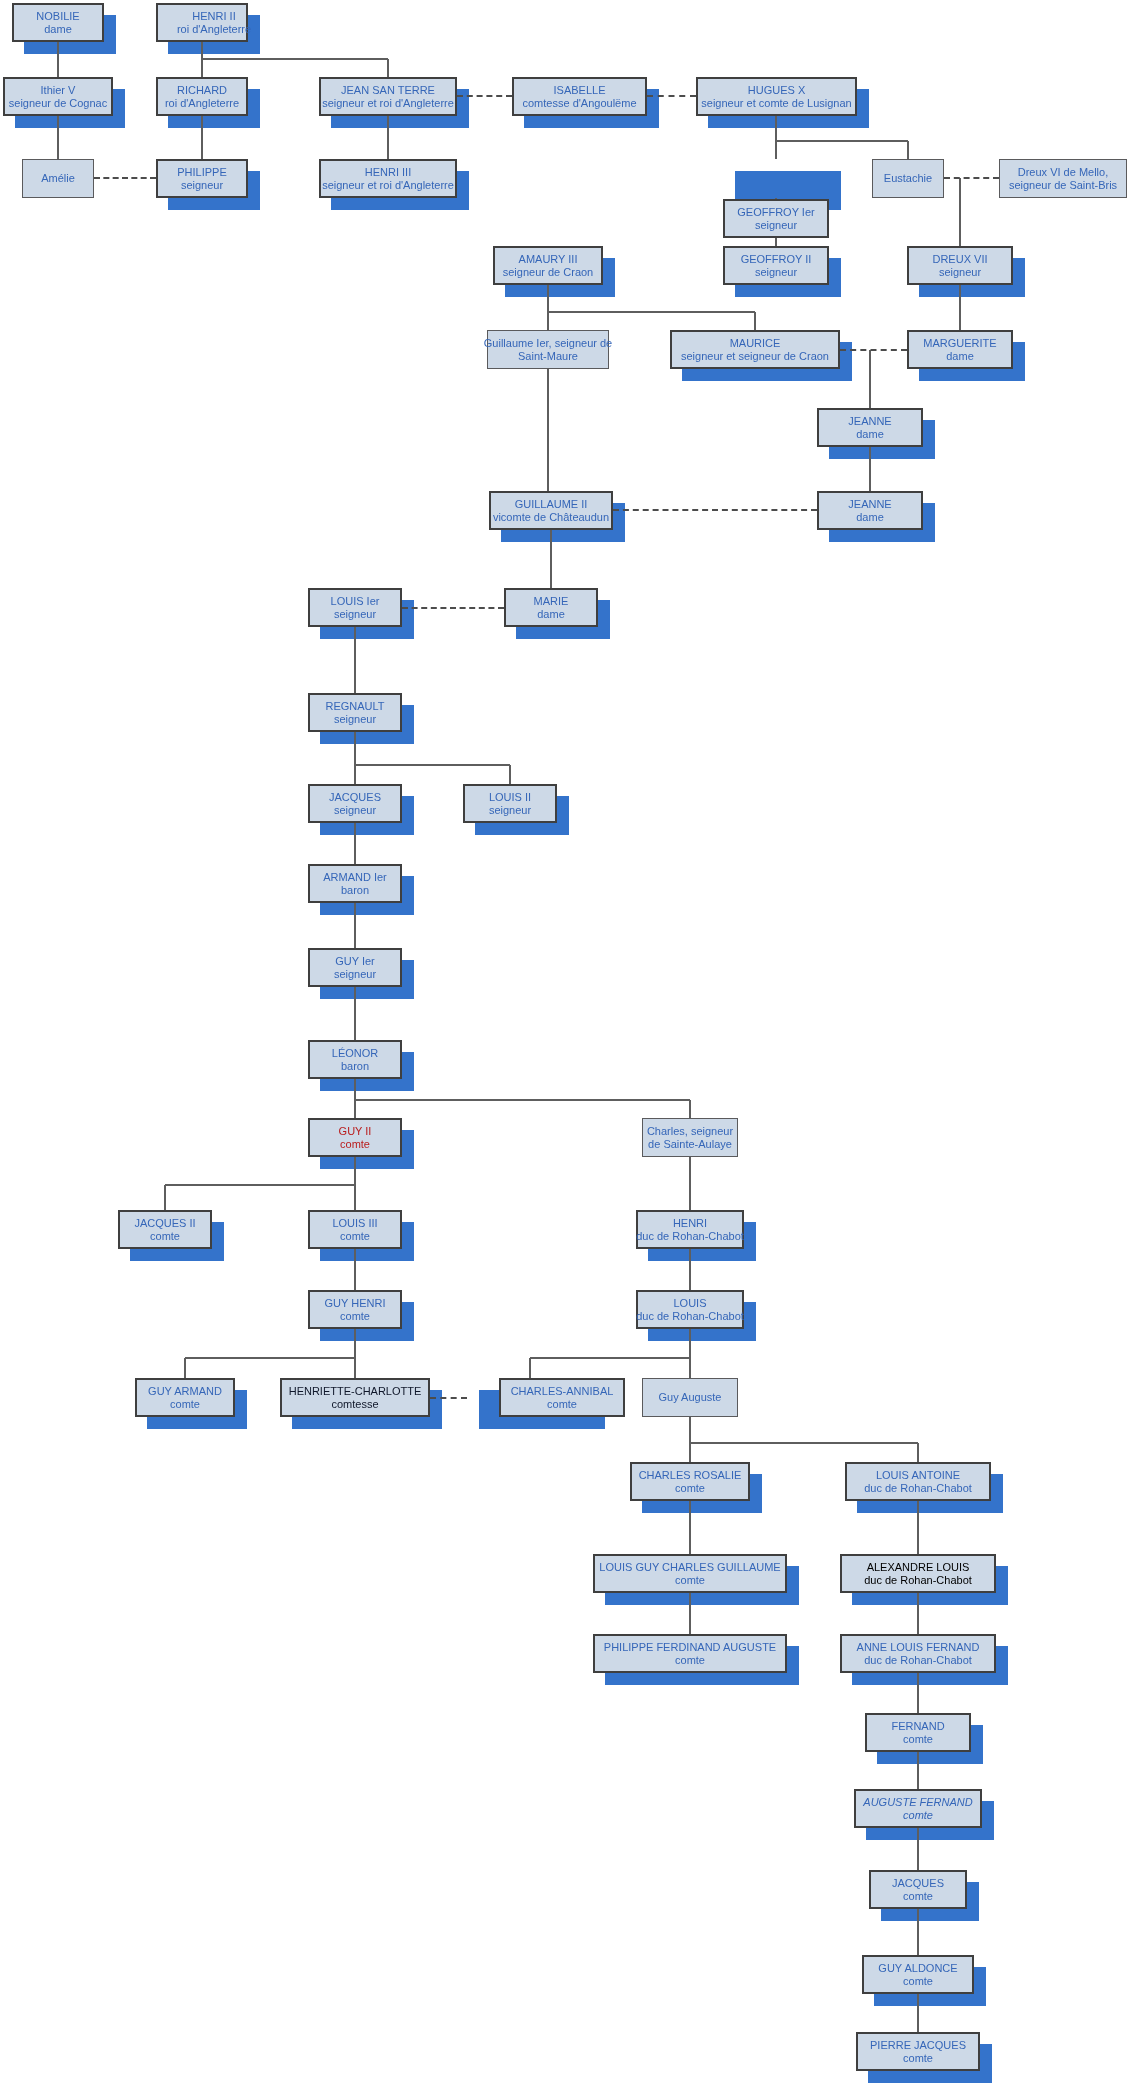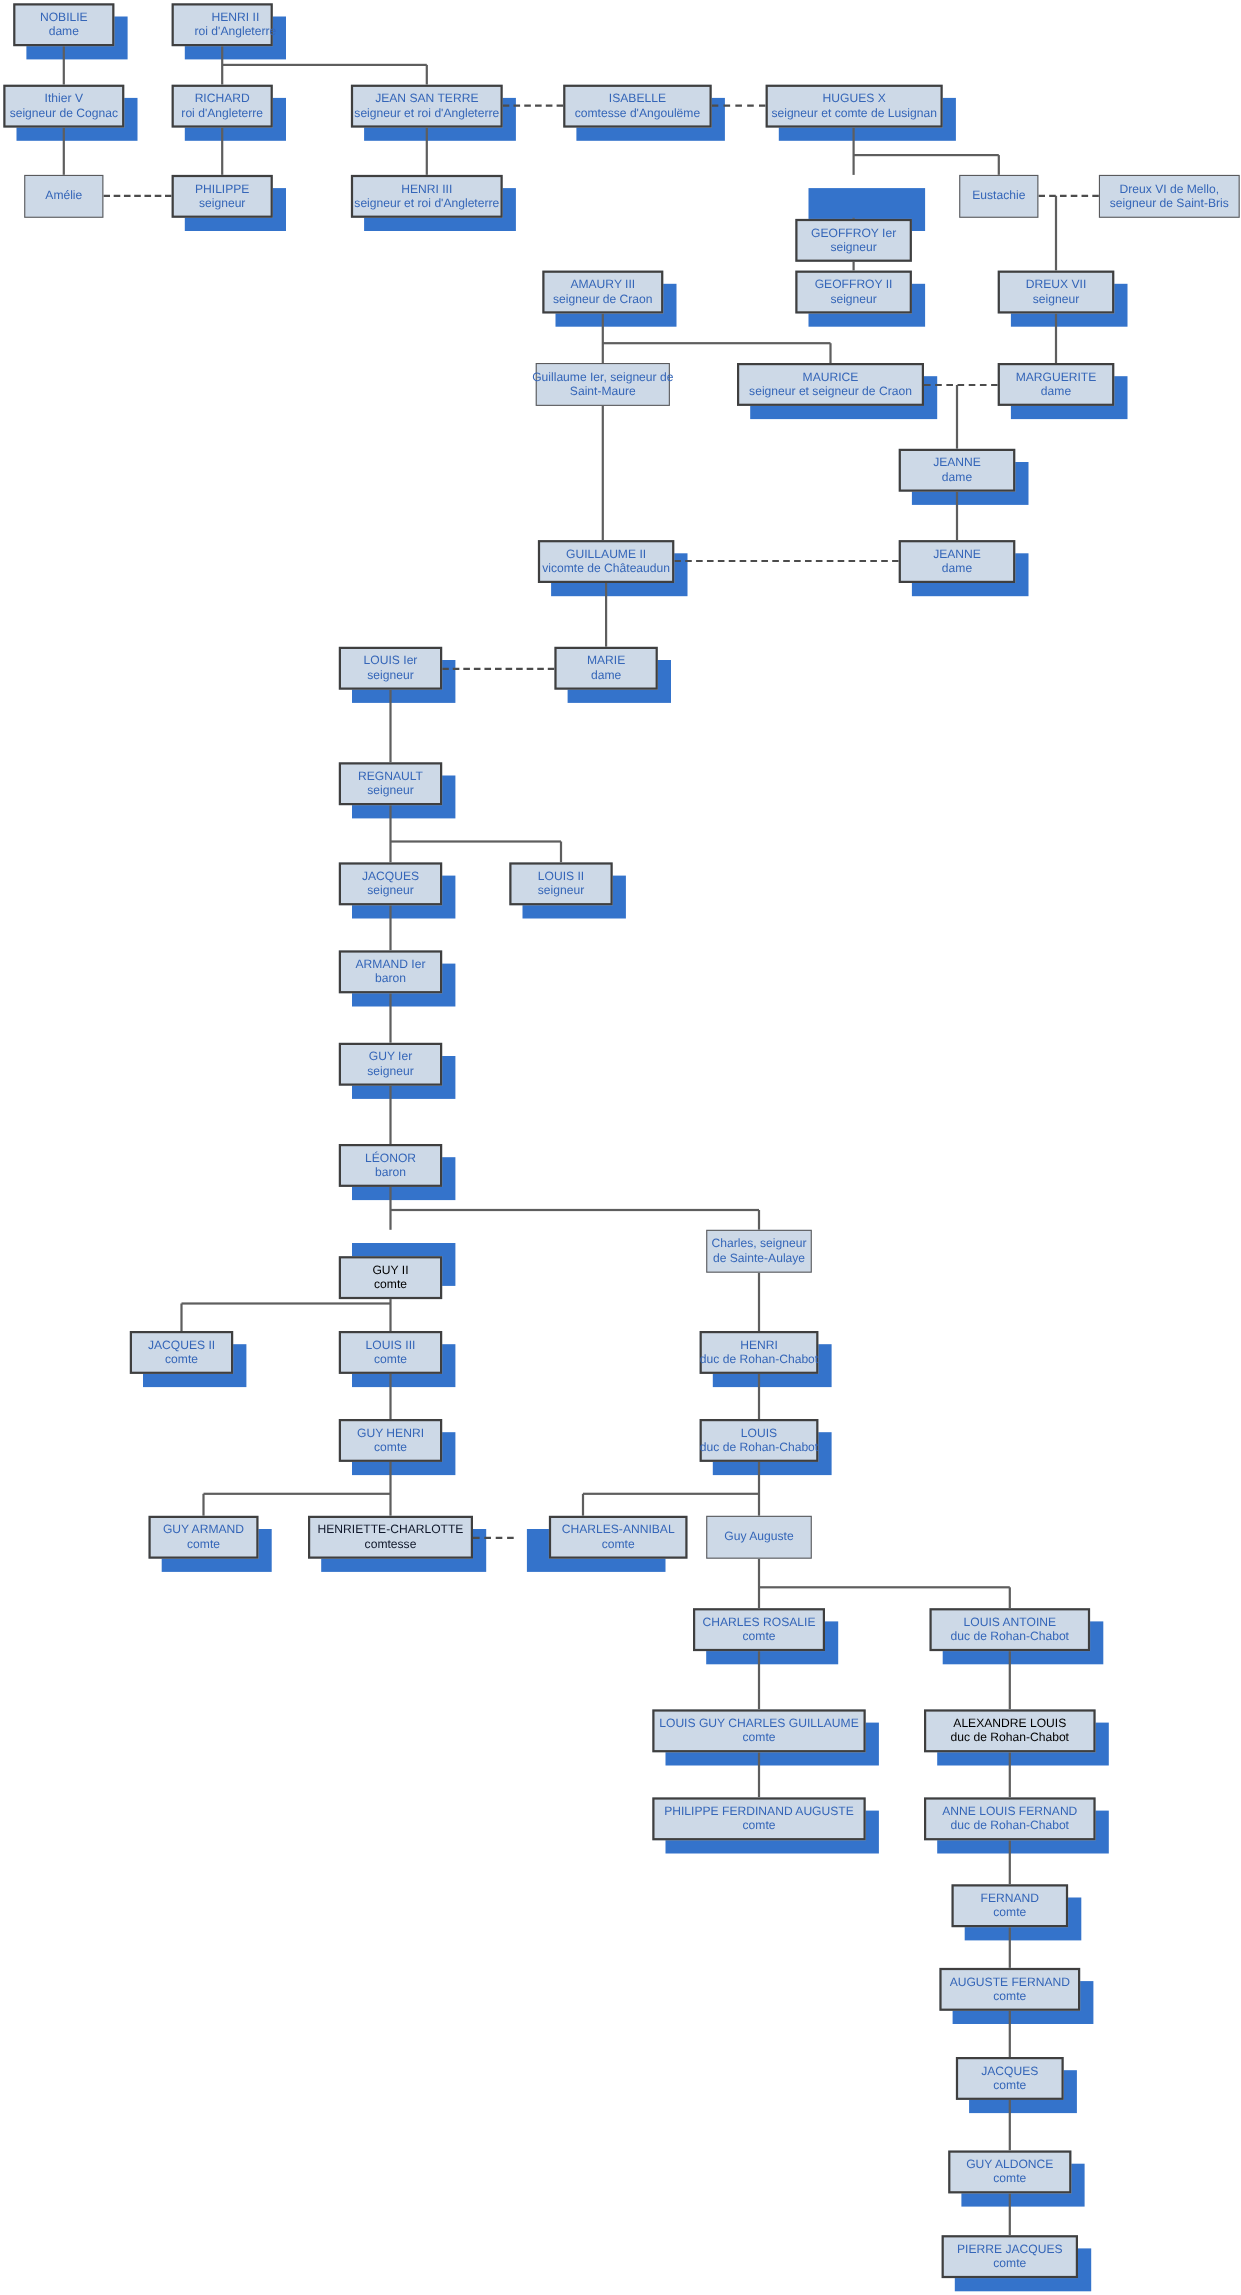--- a/index.html
+++ b/index.html
@@ -156,21 +156,21 @@
     <div class="person" style="left: 308px; top: 948px; width: 94px; height: 39px; background: rgb(205, 217, 231); color: rgb(53, 102, 184); border: 2px solid rgb(63, 63, 63);">
       <div class="nm">GUY Ier</div>
       <div class="tt">seigneur</div>
     </div>
     <div class="shadow" style="left: 320px; top: 1052px; width: 94px; height: 39px; background: rgb(52, 115, 203);"></div>
     <div class="person" style="left: 308px; top: 1040px; width: 94px; height: 39px; background: rgb(205, 217, 231); color: rgb(53, 102, 184); border: 2px solid rgb(63, 63, 63);">
       <div class="nm">LÉONOR</div>
       <div class="tt">baron</div>
     </div>
     <div class="shadow" style="left: 320px; top: 1130px; width: 94px; height: 39px; background: rgb(52, 115, 203);"></div>
-    <div class="person" style="left: 308px; top: 1118px; width: 94px; height: 39px; background: rgb(205, 217, 231); color: #000000; border: 2px solid rgb(63, 63, 63); margin-top: 24px;">
+    <div class="person" style="left: 308px; top: 1118px; width: 94px; height: 39px; background: rgb(205, 217, 231); color: #b91c1c; border: 2px solid rgb(63, 63, 63);">
       <div class="nm">GUY II</div>
       <div class="tt">comte</div>
     </div>
     <div class="person" style="left: 642px; top: 1118px; width: 96px; height: 39px; background: rgb(205, 217, 231); color: rgb(53, 102, 184); border: 1px solid rgb(90, 90, 92);">
       <div class="nm">Charles, seigneur</div>
       <div class="tt">de Sainte-Aulaye</div>
     </div>
     <div class="shadow" style="left: 130px; top: 1222px; width: 94px; height: 39px; background: rgb(52, 115, 203);"></div>
     <div class="person" style="left: 118px; top: 1210px; width: 94px; height: 39px; background: rgb(205, 217, 231); color: rgb(53, 102, 184); border: 2px solid rgb(63, 63, 63);">
       <div class="nm">JACQUES II</div>
@@ -243,21 +243,21 @@
     <div class="person" style="left: 840px; top: 1634px; width: 156px; height: 39px; background: rgb(205, 217, 231); color: rgb(53, 102, 184); border: 2px solid rgb(63, 63, 63);">
       <div class="nm">ANNE LOUIS FERNAND</div>
       <div class="tt">duc de Rohan-Chabot</div>
     </div>
     <div class="shadow" style="left: 877px; top: 1725px; width: 106px; height: 39px; background: rgb(52, 115, 203);"></div>
     <div class="person" style="left: 865px; top: 1713px; width: 106px; height: 39px; background: rgb(205, 217, 231); color: rgb(53, 102, 184); border: 2px solid rgb(63, 63, 63);">
       <div class="nm">FERNAND</div>
       <div class="tt">comte</div>
     </div>
     <div class="shadow" style="left: 866px; top: 1801px; width: 128px; height: 39px; background: rgb(52, 115, 203);"></div>
-    <div class="person" style="left: 854px; top: 1789px; width: 128px; height: 39px; background: rgb(205, 217, 231); color: rgb(53, 102, 184); border: 2px solid rgb(63, 63, 63);">
+    <div class="person" style="left: 854px; top: 1789px; width: 128px; height: 39px; background: rgb(205, 217, 231); color: rgb(53, 102, 184); border: 2px solid rgb(63, 63, 63); font-style: italic;">
       <div class="nm">AUGUSTE FERNAND</div>
       <div class="tt">comte</div>
     </div>
     <div class="shadow" style="left: 881px; top: 1882px; width: 98px; height: 39px; background: rgb(52, 115, 203);"></div>
     <div class="person" style="left: 869px; top: 1870px; width: 98px; height: 39px; background: rgb(205, 217, 231); color: rgb(53, 102, 184); border: 2px solid rgb(63, 63, 63);">
       <div class="nm">JACQUES</div>
       <div class="tt">comte</div>
     </div>
     <div class="shadow" style="left: 874px; top: 1967px; width: 112px; height: 39px; background: rgb(52, 115, 203);"></div>
     <div class="person" style="left: 862px; top: 1955px; width: 112px; height: 39px; background: rgb(205, 217, 231); color: rgb(53, 102, 184); border: 2px solid rgb(63, 63, 63);">

